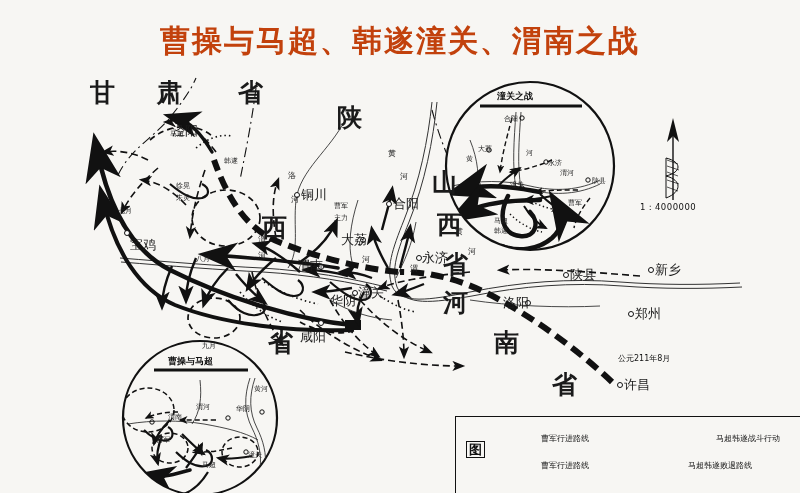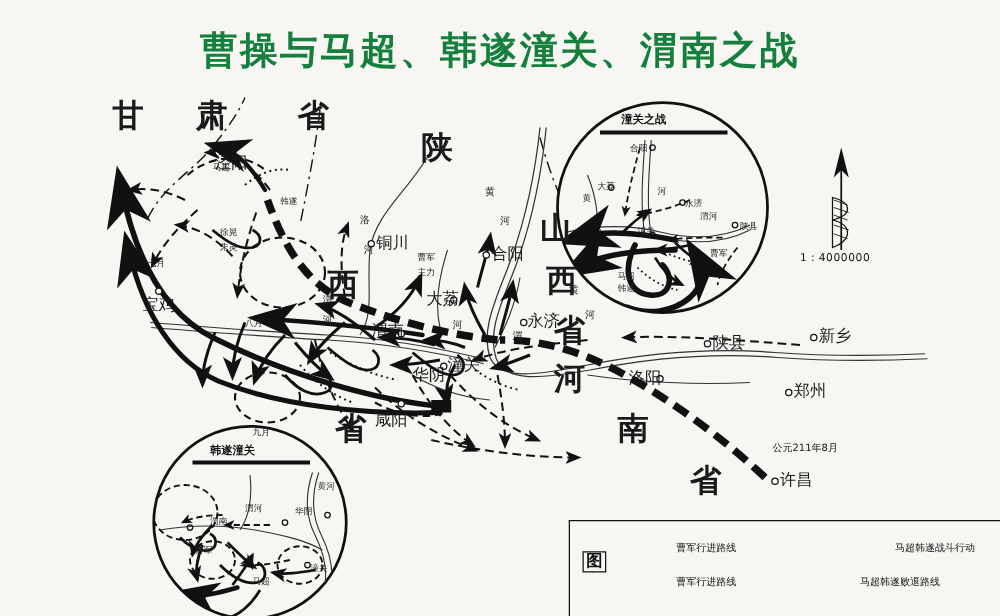--- a/index.html
+++ b/index.html
@@ -4,21 +4,21 @@
 <style>
   html,body{margin:0;padding:0;background:#fff;}
   body{width:800px;height:493px;position:relative;overflow:hidden;
        font-family:"DejaVu Sans","Liberation Sans",sans-serif;color:#111;
        background:#f7f6f3;}
   #map{position:absolute;inset:0;}
   svg{position:absolute;left:0;top:0;}
   .t{position:absolute;white-space:nowrap;line-height:1;}
   
   .title{left:0;right:0;top:26px;text-align:center;font-size:30px;font-weight:bold;
-         letter-spacing:2px;color:#15803d;}
+         letter-spacing:2px;color:#c2410c;}
   
   .prov{font-size:25px;font-weight:bold;color:#1a1a1a;}
   
   .city{font-size:13px;color:#1a1a1a;}
   .city-dot{position:absolute;width:4px;height:4px;border:1px solid #111;
             border-radius:50%;background:#fff;}
   
   .riv{font-size:8px;color:#222;}
   .tiny{font-size:7px;color:#222;}
   .date{font-size:8px;color:#111;}
@@ -307,21 +307,21 @@
   <div class="t city" style="left:300px;top:330px">咸阳</div>
   <div class="city-dot" style="left:525px;top:300px"></div>
   <div class="t city" style="left:503px;top:296px">洛阳</div>
   <div class="city-dot" style="left:648px;top:267px"></div>
   <div class="t city" style="left:655px;top:263px">新乡</div>
   <div class="city-dot" style="left:628px;top:311px"></div>
   <div class="t city" style="left:635px;top:307px">郑州</div>
   <div class="city-dot" style="left:617px;top:382px"></div>
   <div class="t city" style="left:624px;top:378px">许昌</div>
   <div class="city-dot" style="left:124px;top:230px"></div>
-  <div class="t city" style="left:114px;top:238px">宝鸡</div>
+  <div class="t city" style="left:130px;top:238px">宝鸡</div>
   <div class="t city" style="left:172px;top:124px">泾阳</div>
 
   <div class="t riv" style="left:388px;top:150px">黄</div>
   <div class="t riv" style="left:400px;top:173px">河</div>
   <div class="t riv" style="left:455px;top:228px">黄</div>
   <div class="t riv" style="left:468px;top:248px">河</div>
   <div class="t riv" style="left:288px;top:172px">洛</div>
   <div class="t riv" style="left:291px;top:196px">河</div>
   <div class="t riv" style="left:258px;top:236px">渭</div>
   <div class="t riv" style="left:258px;top:252px">河</div>
@@ -346,21 +346,21 @@
   <div class="t tiny" style="left:466px;top:156px">黄</div>
   <div class="t tiny" style="left:526px;top:150px">河</div>
   <div class="t tiny" style="left:548px;top:160px">永济</div>
   <div class="t tiny" style="left:560px;top:170px">渭河</div>
   <div class="t tiny" style="left:510px;top:182px">潼关</div>
   <div class="t tiny" style="left:592px;top:178px">陕县</div>
   <div class="t tiny" style="left:568px;top:200px">曹军</div>
   <div class="t tiny" style="left:494px;top:218px">马超</div>
   <div class="t tiny" style="left:494px;top:228px">韩遂</div>
 
-  <div class="t inset-title" style="left:168px;top:357px">韩遂潼关</div>
+  <div class="t inset-title" style="left:168px;top:357px">曹操与马超</div>
   <div class="t tiny" style="left:168px;top:414px">渭南</div>
   <div class="t tiny" style="left:196px;top:404px">渭河</div>
   <div class="t tiny" style="left:248px;top:452px">潼关</div>
   <div class="t tiny" style="left:236px;top:406px">华阴</div>
   <div class="t tiny" style="left:254px;top:386px">黄河</div>
   <div class="t tiny" style="left:156px;top:437px">曹军</div>
   <div class="t tiny" style="left:202px;top:462px">马超</div>
 
   <div id="legend">
     <div class="lg-box">图</div>

